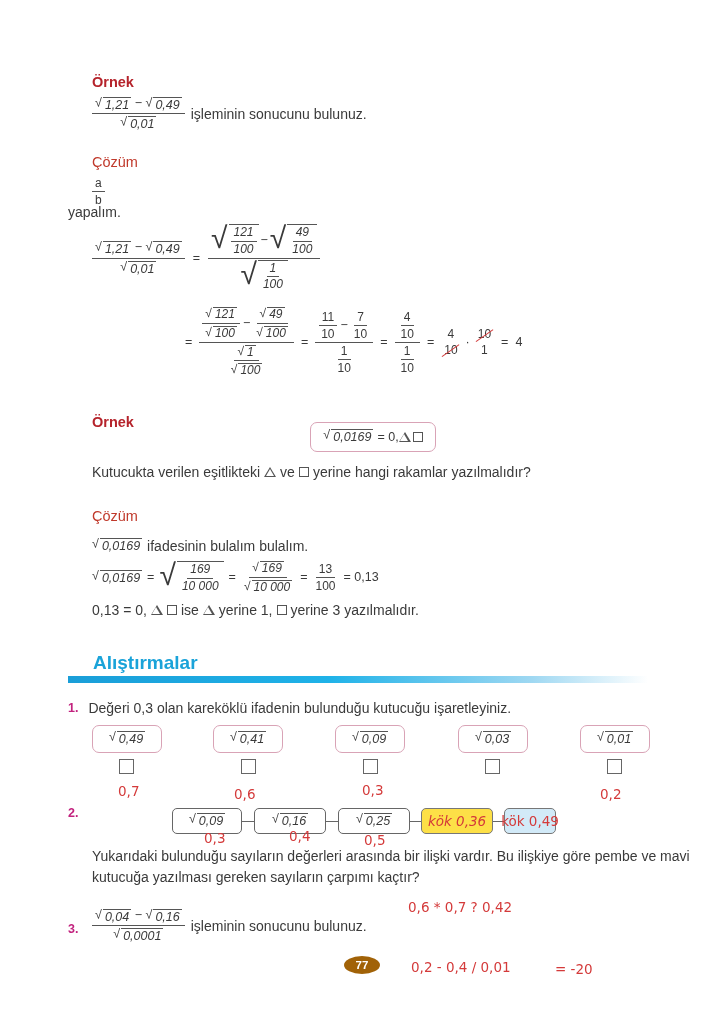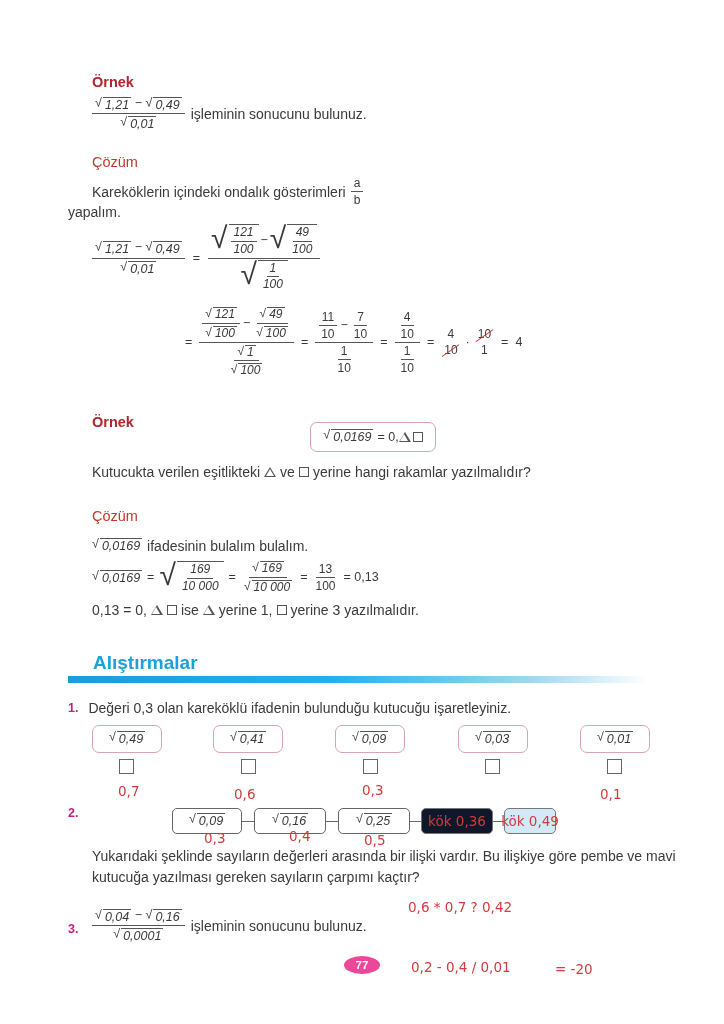--- a/index.html
+++ b/index.html
@@ -52,21 +52,20 @@
           <span class="rad">√</span>
           <span class="inside">0,01</span>
         </span></span>
   </span>
   <span class="txt">işleminin sonucunu bulunuz.</span>
 </div>
 
 <div class="abs heading-sol" style="left:92px; top:154px;">Çözüm</div>
 
 <div class="abs eq-row" style="left:92px; top:176px; gap:5px;">
-  <span class="txt">Kareköklerin içindeki ondalık gösterimleri</span>
   <span class="frac" style="font-size:12px;">
       <span class="num">a</span>
       <span class="den">b</span>
     </span>
 </div>
 <div class="abs txt" style="left:68px; top:204px;">yapalım.</div>
 
 <div class="abs eq-row" style="left:92px; top:224px;">
   <span class="frac">
     <span class="num">
@@ -307,21 +306,21 @@
 
 <div class="abs chk" style="left:119px; top:759px;"></div>
 <div class="abs chk" style="left:241px; top:759px;"></div>
 <div class="abs chk" style="left:363px; top:759px;"></div>
 <div class="abs chk" style="left:485px; top:759px;"></div>
 <div class="abs chk" style="left:607px; top:759px;"></div>
 
 <div class="abs hand" style="left:118px; top:783px;">0,7</div>
 <div class="abs hand" style="left:234px; top:786px;">0,6</div>
 <div class="abs hand" style="left:362px; top:782px;">0,3</div>
-<div class="abs hand" style="left:600px; top:786px;">0,1</div>
+<div class="abs hand" style="left:600px; top:786px;">0,2</div>
 
 <div class="abs num-mark" style="left:68px; top:806px;">2.</div>
 
 <div class="abs chain-box" style="left:172px; top:808px; width:70px;">
     <span class="sqrt">
       <span class="rad">√</span>
       <span class="inside">0,09</span>
     </span>
   </div>
 <div class="abs chain-line" style="left:242px; top:821px; width:12px;"></div>
@@ -332,33 +331,33 @@
     </span>
   </div>
 <div class="abs chain-line" style="left:326px; top:821px; width:12px;"></div>
 <div class="abs chain-box" style="left:338px; top:808px; width:72px;">
     <span class="sqrt">
       <span class="rad">√</span>
       <span class="inside">0,25</span>
     </span>
   </div>
 <div class="abs chain-line" style="left:410px; top:821px; width:12px;"></div>
-<div class="abs chain-box" style="left:421px; top:808px; width:72px; background:#0f172a; border-color:#777;">
+<div class="abs chain-box" style="left:421px; top:808px; width:72px; background:#fde047; border-color:#777;font-style:italic;">
     <span class="hand">kök 0,36</span>
   </div>
 <div class="abs chain-line" style="left:493px; top:821px; width:12px;"></div>
 <div class="abs chain-box" style="left:504px; top:808px; width:52px; background:#d2eaf8; border-color:#777;">
     <span class="hand">kök 0,49</span>
   </div>
 
 <div class="abs hand" style="left:204px; top:830px;">0,3</div>
 <div class="abs hand" style="left:289px; top:828px;">0,4</div>
 <div class="abs hand" style="left:364px; top:832px;">0,5</div>
 
-<div class="abs txt" style="left:92px; top:848px;">Yukarıdaki şeklinde sayıların değerleri arasında bir ilişki vardır. Bu ilişkiye göre pembe ve mavi</div>
+<div class="abs txt" style="left:92px; top:848px;">Yukarıdaki bulunduğu sayıların değerleri arasında bir ilişki vardır. Bu ilişkiye göre pembe ve mavi</div>
 <div class="abs txt" style="left:92px; top:869px;">kutucuğa yazılması gereken sayıların çarpımı kaçtır?</div>
 <div class="abs hand" style="left:408px; top:899px;">0,6 * 0,7 ? 0,42</div>
 
 <div class="abs num-mark" style="left:68px; top:922px;">3.</div>
 <div class="abs eq-row" style="left:92px; top:908px;">
   <span class="frac">
     <span class="num">
       <span class="sqrt">
           <span class="rad">√</span>
           <span class="inside">0,04</span>
@@ -370,15 +369,15 @@
         </span>
     </span>
     <span class="den"><span class="sqrt">
           <span class="rad">√</span>
           <span class="inside">0,0001</span>
         </span></span>
   </span>
   <span class="txt">işleminin sonucunu bulunuz.</span>
 </div>
 
-<div class="abs" style="left:344px; top:956px; width:36px; height:18px; border-radius:50%; background:#ec4899; color:#fff; font-weight:bold; font-size:11.5px; display:flex; align-items:center; justify-content:center;">77</div>
+<div class="abs" style="left:344px; top:956px; width:36px; height:18px; border-radius:50%; background:#a16207; color:#fff; font-weight:bold; font-size:11.5px; display:flex; align-items:center; justify-content:center;">77</div>
 <div class="abs hand" style="left:411px; top:959px;">0,2 - 0,4 / 0,01</div>
 <div class="abs hand" style="left:555px; top:961px;">= -20</div>
 
 </body></html>

